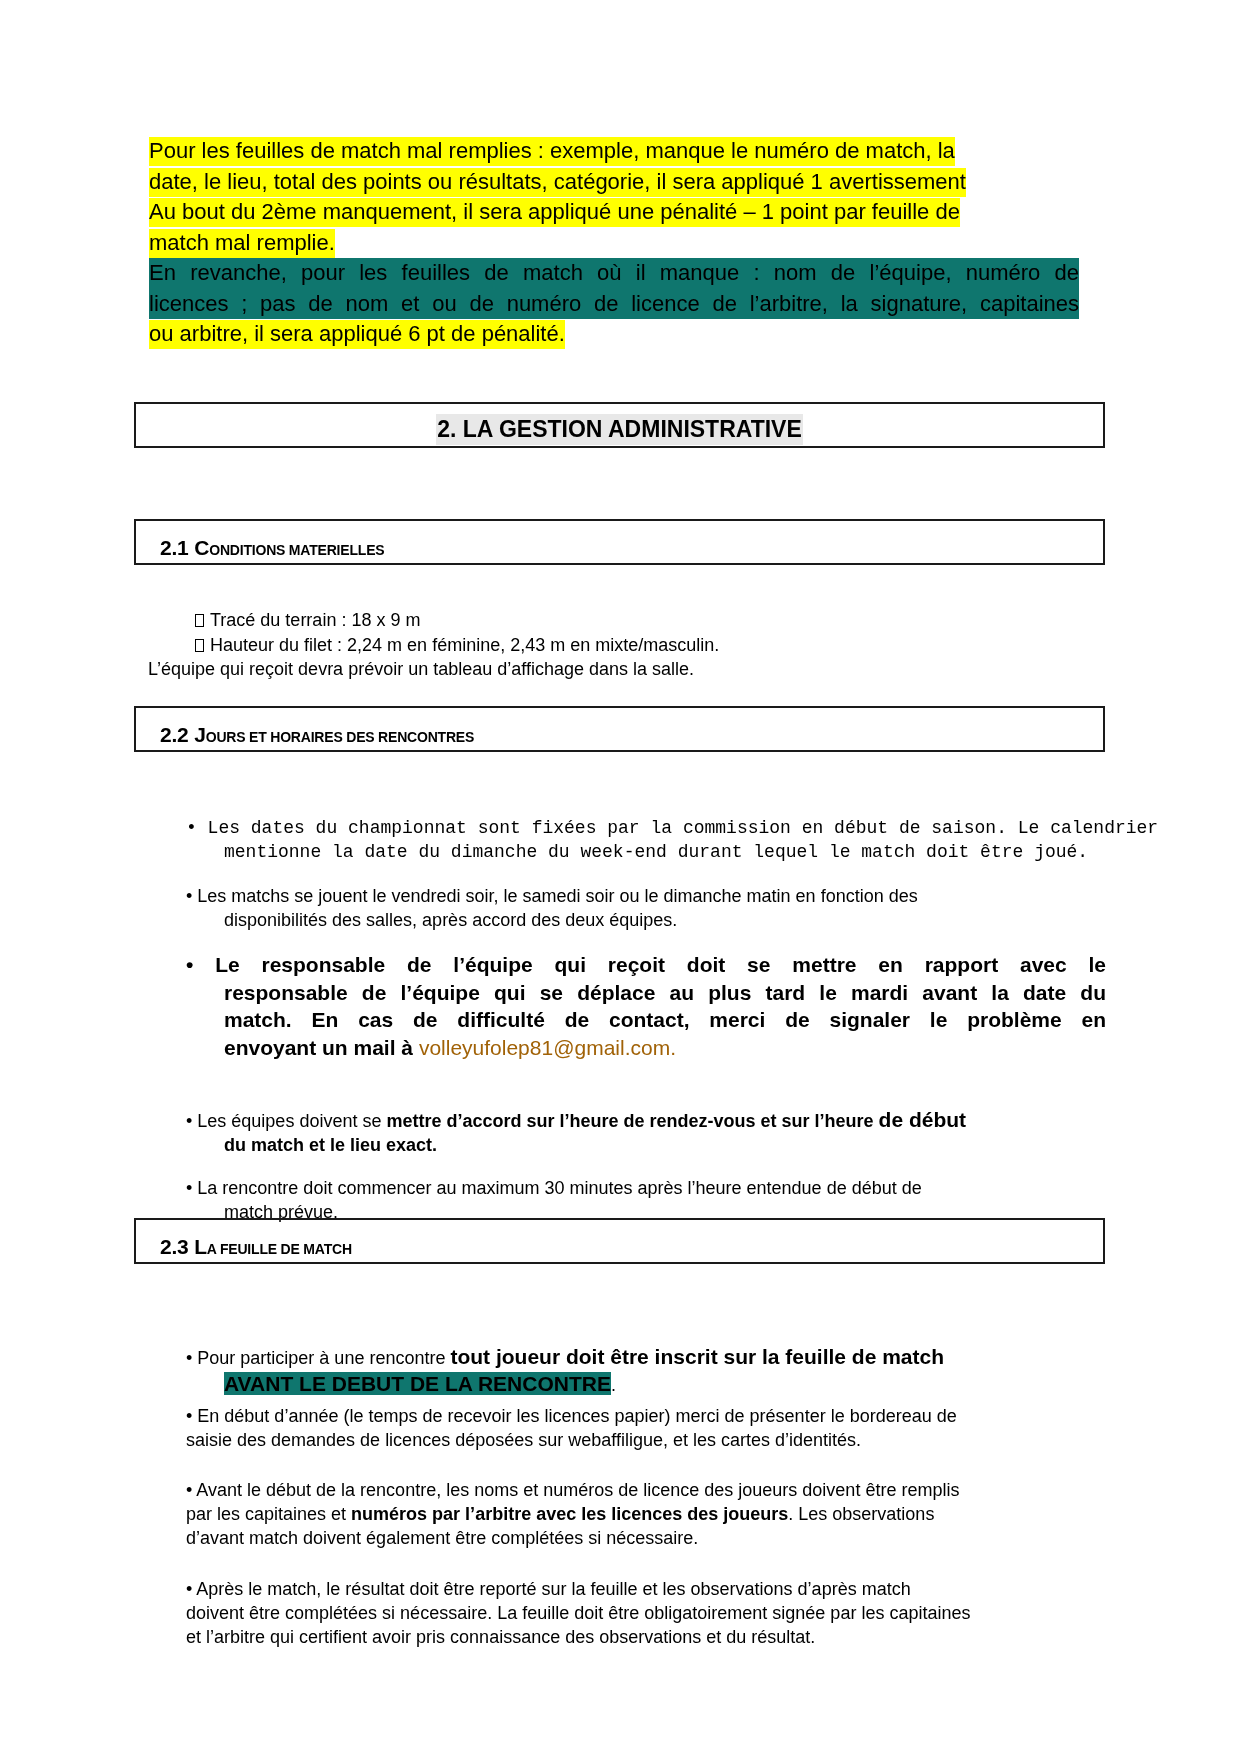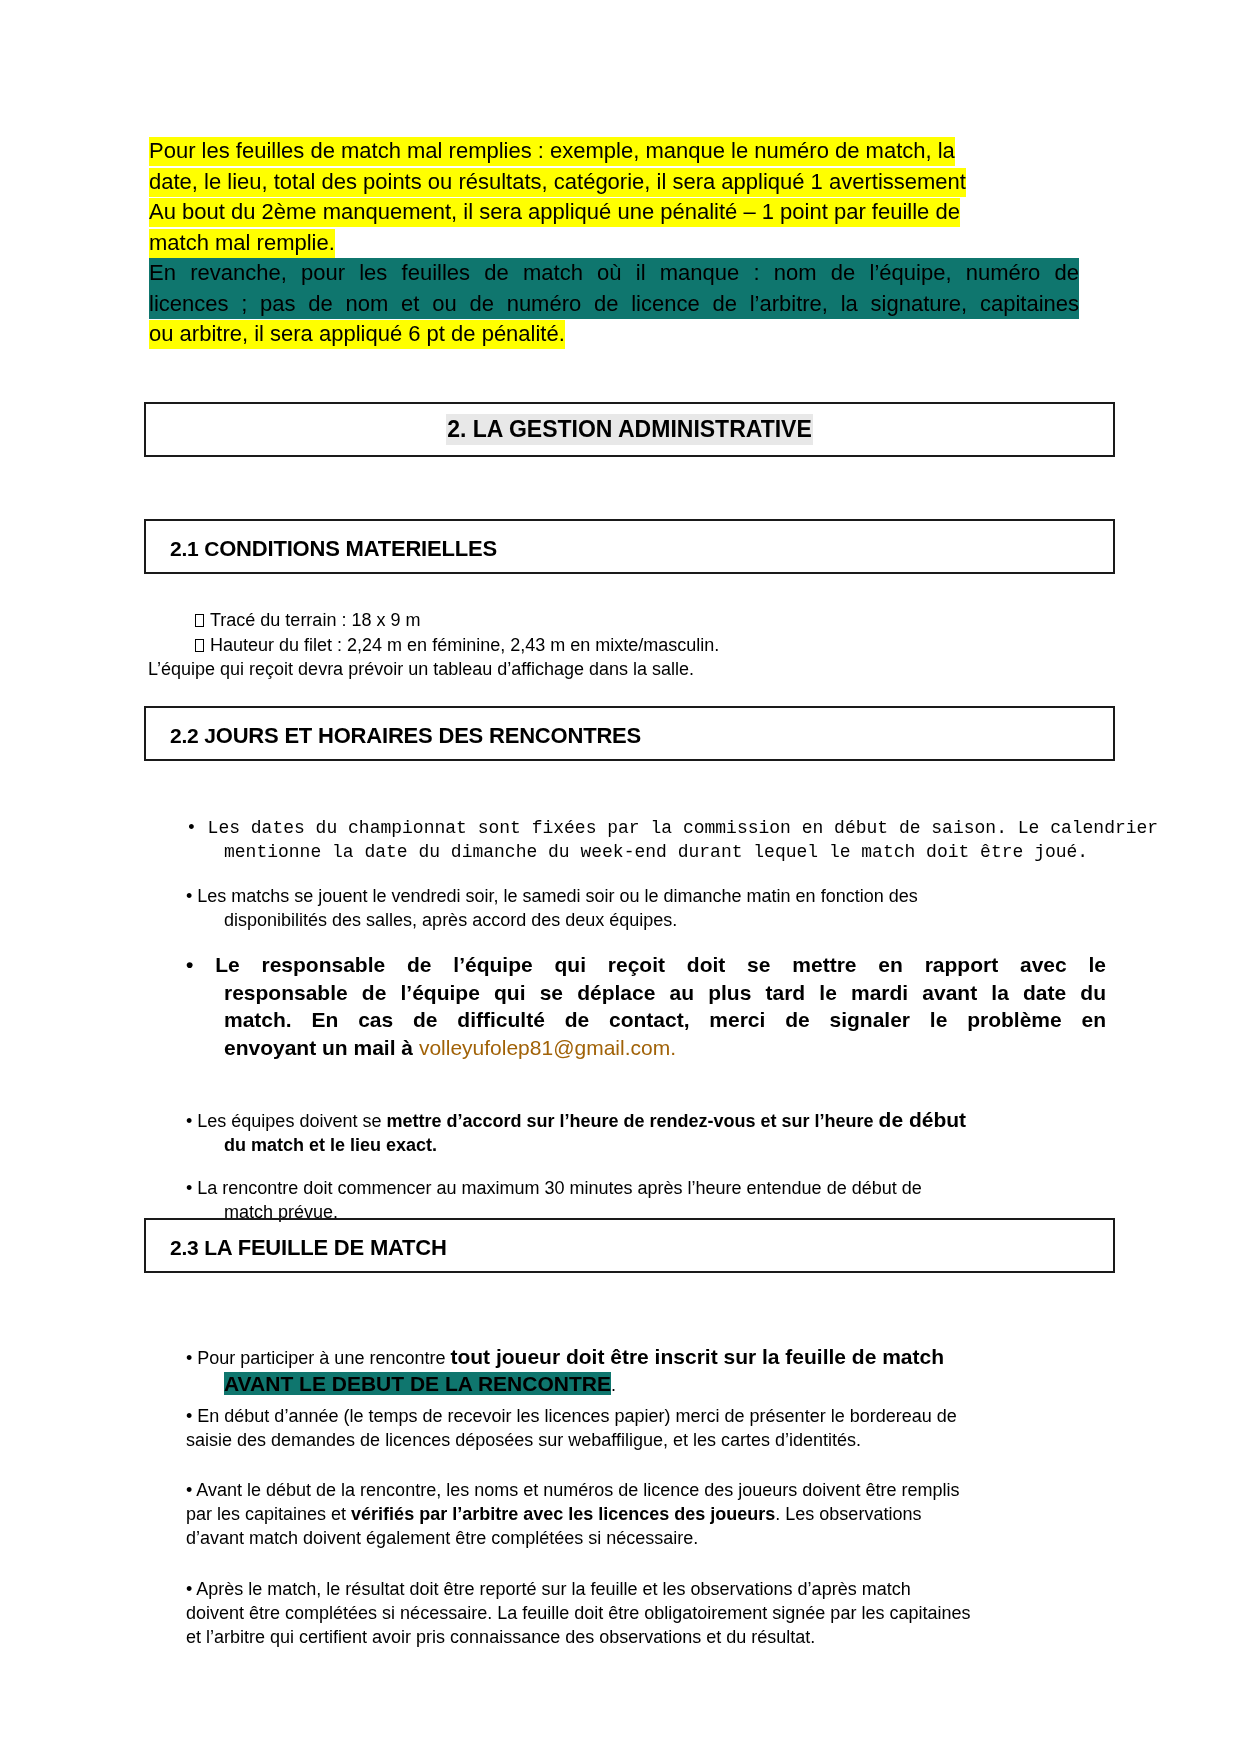--- a/index.html
+++ b/index.html
@@ -41,23 +41,23 @@
     }
     .intro .justify span.hl-block {
       background: #0f766e;
       display: block;
     }
 
     
     .box {
       border: 2px solid #1a1a1a;
       box-sizing: border-box;
-      left: 144px;
+      left: 134px;
       width: 971px;
-      height: 55px;
+      height: 46px;
     }
     .main-title-box { top: 402px; }
     .main-title {
       position: absolute;
       left: 0; right: 0;
       top: 12px;
       text-align: center;
       font-weight: bold;
       font-size: 23px;
     }
@@ -67,21 +67,21 @@
     }
     .section-title {
       position: absolute;
       left: 24px;
       top: 15px;
       font-weight: bold;
       font-size: 21px;
       letter-spacing: -0.2px;
     }
     .section-title .sc {
-      font-size: 22px;
+      font-size: 14px;
     }
     .box-21 { top: 519px; }
     .box-22 { top: 706px; }
     .box-23 { top: 1218px; }
 
     
     .cond {
       left: 148px;
       top: 608px;
       font-size: 18px;
@@ -213,21 +213,21 @@
   <div class="bul" style="top:1345px;">
     <span class="first"><span>• Pour participer à une rencontre </span><span class="b21">tout joueur doit être inscrit sur la feuille de match</span></span>
     <span class="cont" style="line-height:28px;"><span class="b21 hl-yellow">AVANT LE DEBUT DE LA RENCONTRE</span><span>.</span></span>
   </div>
   <div class="bul" style="top:1404px;">
     <span class="flush">• En début d’année (le temps de recevoir les licences papier) merci de présenter le bordereau de</span>
     <span class="flush">saisie des demandes de licences déposées sur webaffiligue, et les cartes d’identités.</span>
   </div>
   <div class="bul" style="top:1478px;">
     <span class="flush">• Avant le début de la rencontre, les noms et numéros de licence des joueurs doivent être remplis</span>
-    <span class="flush"><span>par les capitaines et </span><span class="b">vérifiés par l’arbitre avec les licences des joueurs</span><span>. Les observations</span></span>
+    <span class="flush"><span>par les capitaines et </span><span class="b">numéros par l’arbitre avec les licences des joueurs</span><span>. Les observations</span></span>
     <span class="flush">d’avant match doivent également être complétées si nécessaire.</span>
   </div>
   <div class="bul" style="top:1577px;">
     <span class="flush">• Après le match, le résultat doit être reporté sur la feuille et les observations d’après match</span>
     <span class="flush">doivent être complétées si nécessaire. La feuille doit être obligatoirement signée par les  capitaines</span>
     <span class="flush">et l’arbitre qui certifient avoir pris connaissance des observations et du résultat.</span>
   </div>
 </div>
 
 </body></html>

